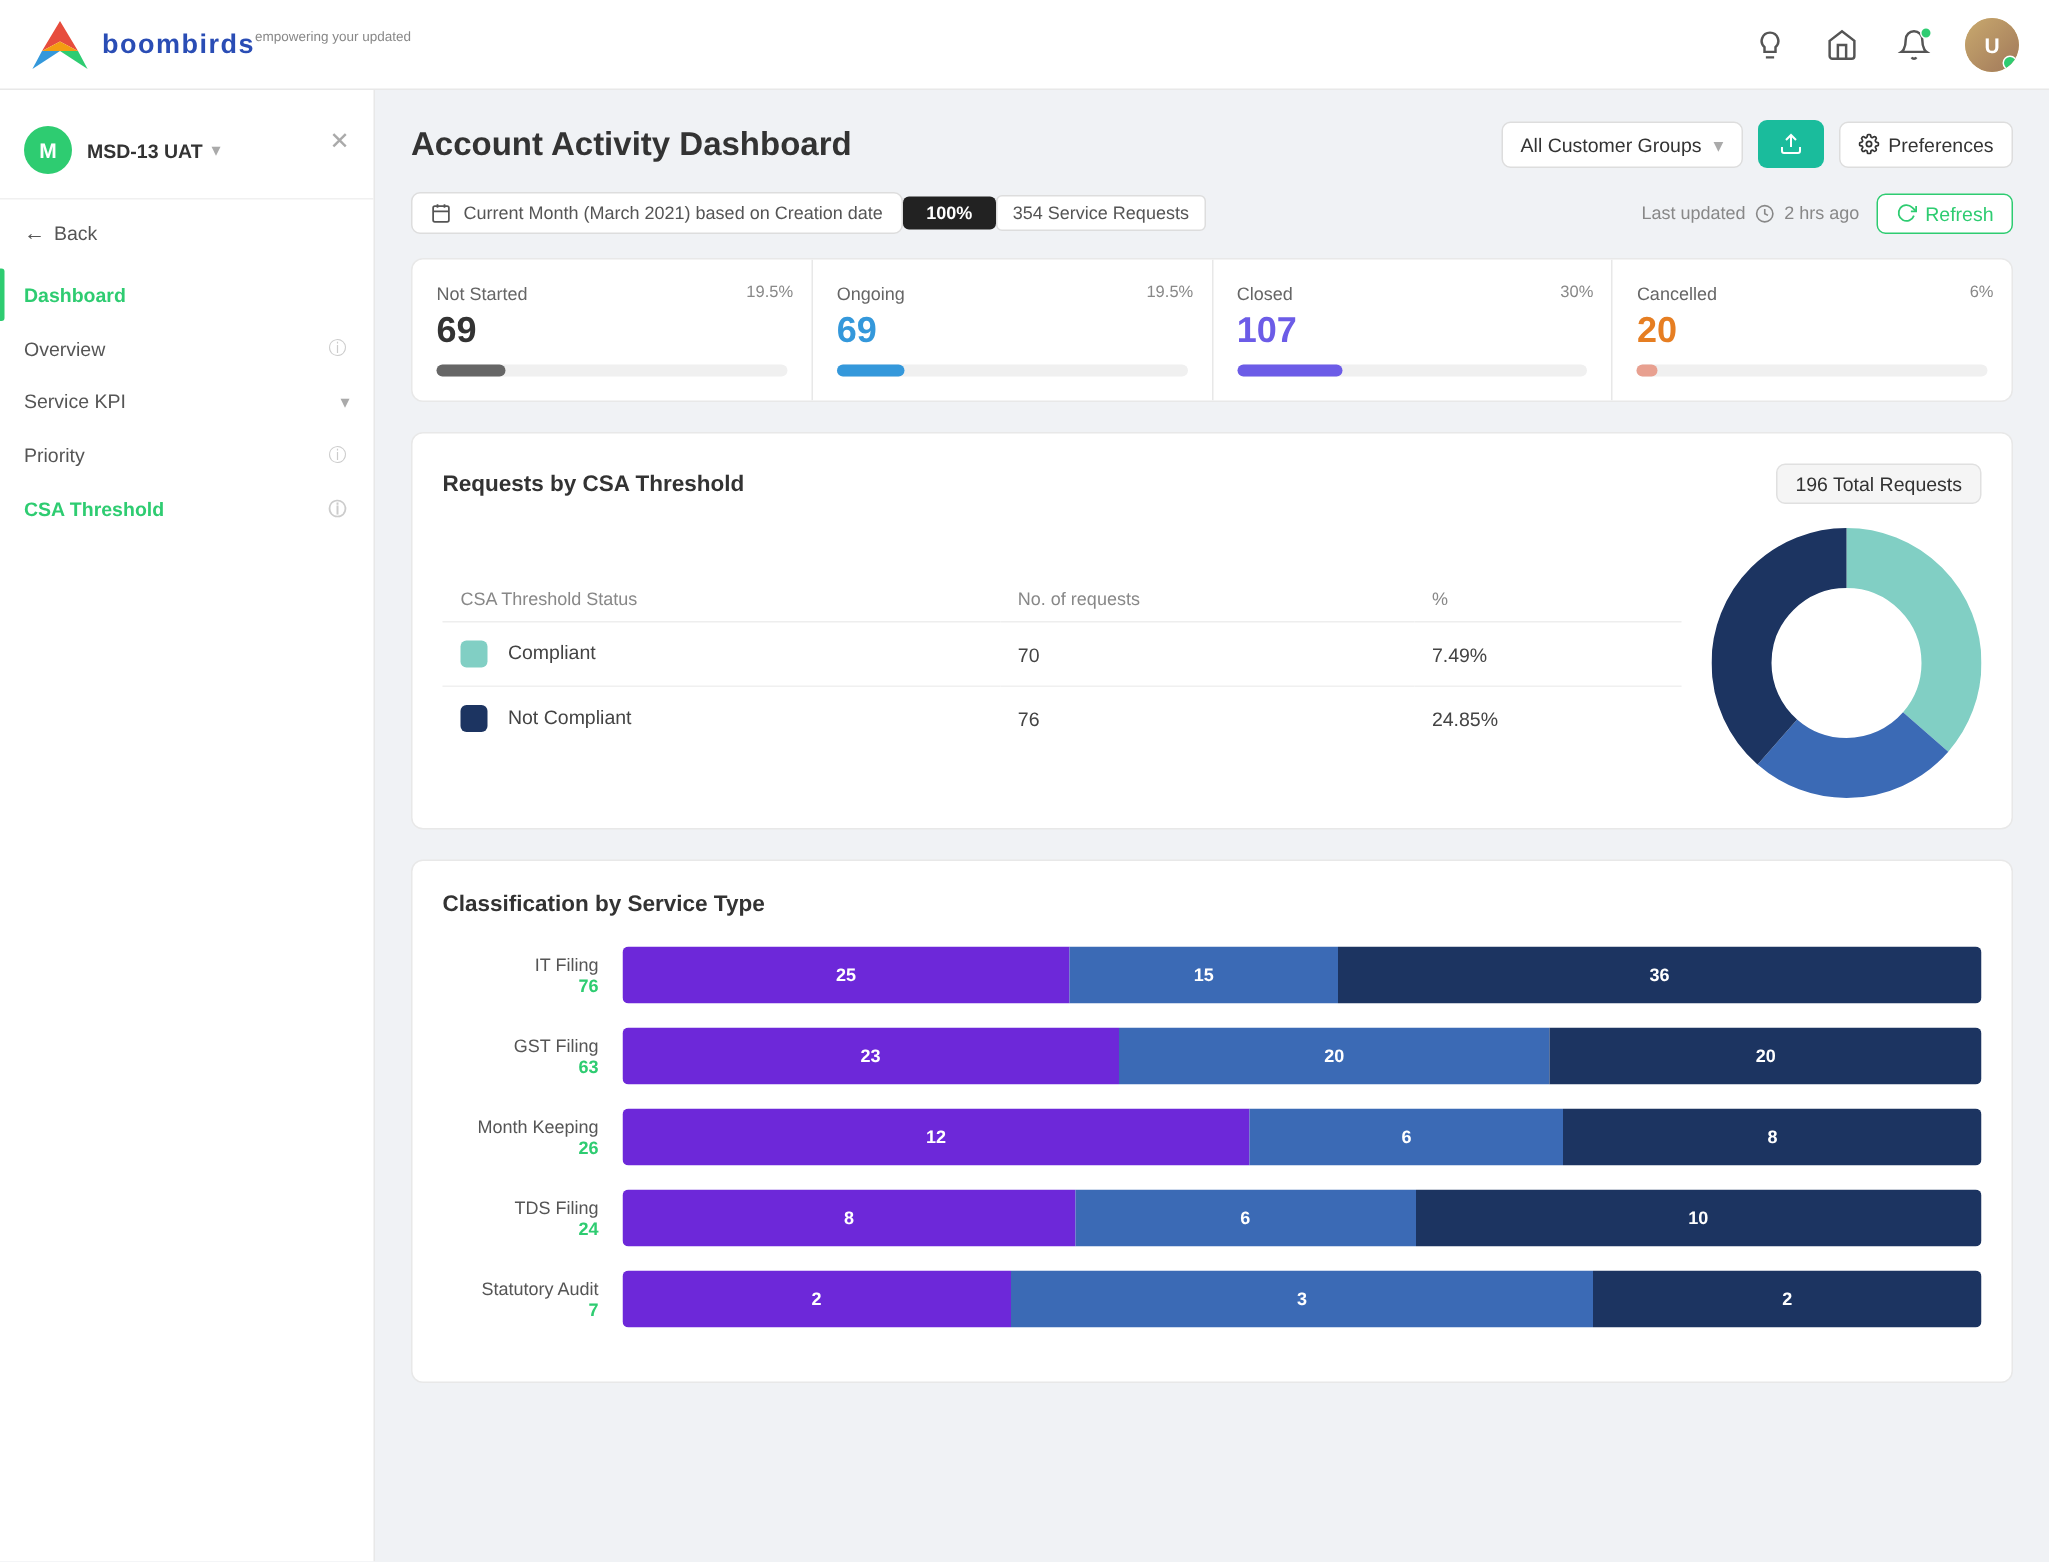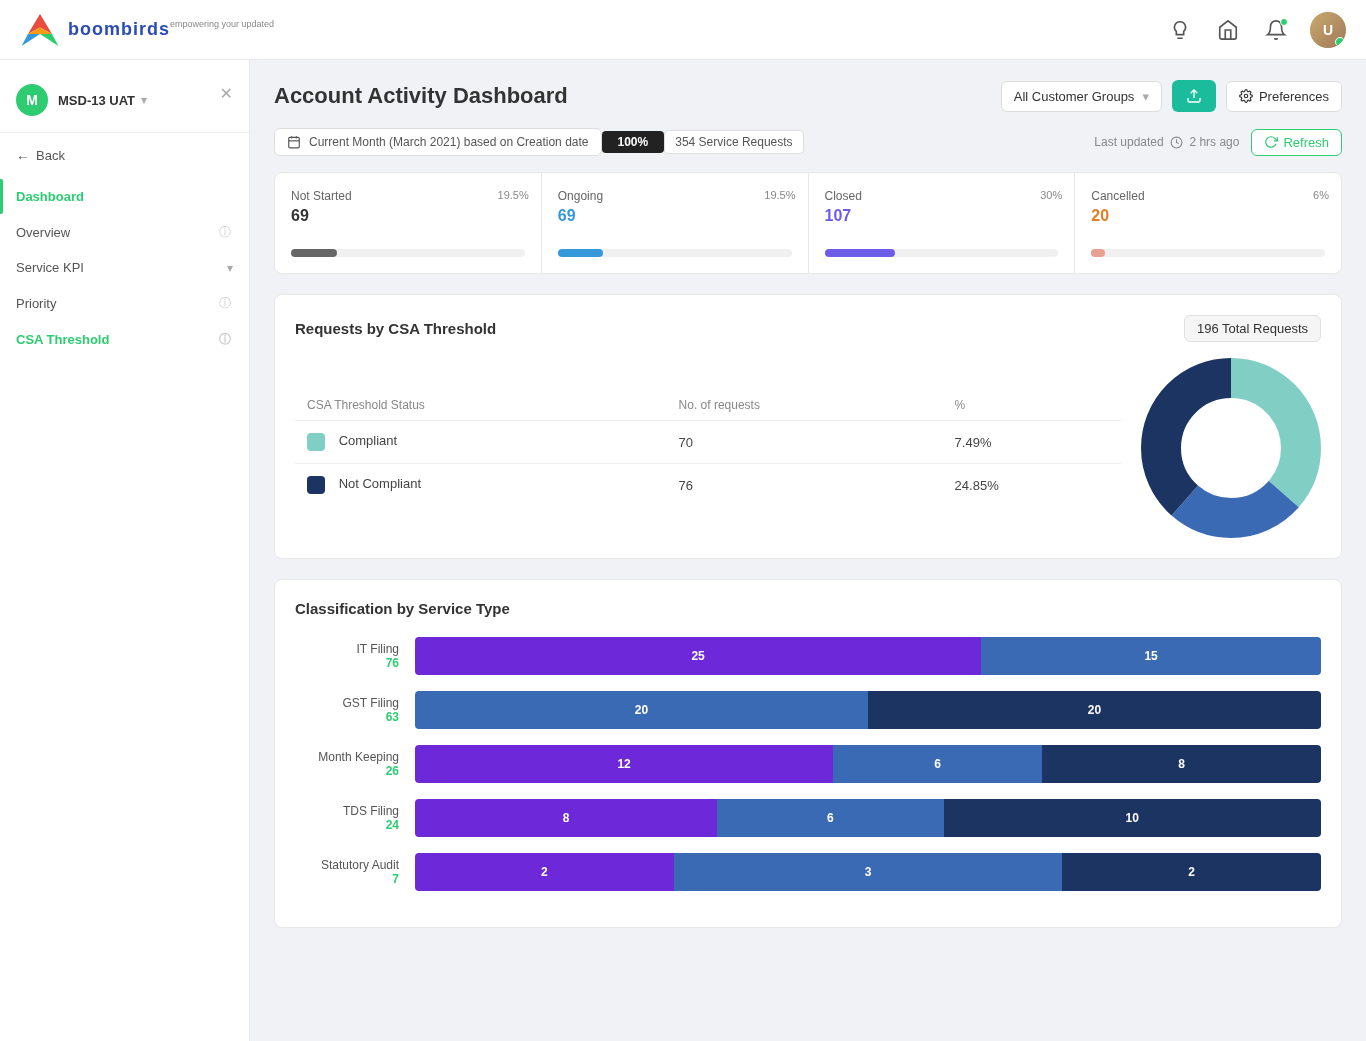--- a/index.html
+++ b/index.html
@@ -125,21 +125,21 @@
       display: flex; align-items: center; gap: 5px;
       border: 1px solid #2ecc71; border-radius: 6px; padding: 5px 12px;
       background: #fff; cursor: pointer; color: #2ecc71; font-size: 13px;
     }
 
     
     .status-cards { display: flex; gap: 0; margin-bottom: 20px; background: #fff; border-radius: 8px; overflow: hidden; border: 1px solid #e8e8e8; }
     .status-card { flex: 1; padding: 16px; border-right: 1px solid #e8e8e8; position: relative; }
     .status-card:last-child { border-right: none; }
     .status-label { font-size: 12px; color: #666; margin-bottom: 4px; }
-    .status-value { font-size: 16px; font-weight: 700; margin-bottom: 24px; }
+    .status-value { font-size: 24px; font-weight: 700; margin-bottom: 8px; }
     .status-value.blue { color: #3498db; }
     .status-value.green { color: #2ecc71; }
     .status-value.purple { color: #6c5ce7; }
     .status-value.orange { color: #e67e22; }
     .status-value.dark { color: #333; }
     .status-percent { font-size: 11px; color: #888; position: absolute; top: 16px; right: 12px; }
     .status-bar-container { height: 8px; background: #f0f0f0; border-radius: 4px; margin-top: 4px; }
     .status-bar { height: 8px; border-radius: 4px; }
     .bar-gray { background: #666; }
     .bar-blue { background: #3498db; }
@@ -416,29 +416,31 @@
       <div class="section-title">Classification by Service Type</div>
 
       <div class="bar-row">
         <div class="bar-label">
           <div class="bar-label-name">IT Filing</div>
           <div class="bar-label-count">76</div>
         </div>
         <div class="bar-track">
           <div class="bar-seg seg-teal" style="flex:25">25</div>
           <div class="bar-seg seg-midblue" style="flex:15">15</div>
+          <div class="bar-seg seg-darkblue" style="flex:36">36</div>
         </div>
       </div>
 
       <div class="bar-row">
         <div class="bar-label">
           <div class="bar-label-name">GST Filing</div>
           <div class="bar-label-count">63</div>
         </div>
         <div class="bar-track">
+          <div class="bar-seg seg-teal" style="flex:23">23</div>
           <div class="bar-seg seg-midblue" style="flex:20">20</div>
           <div class="bar-seg seg-darkblue" style="flex:20">20</div>
         </div>
       </div>
 
       <div class="bar-row">
         <div class="bar-label">
           <div class="bar-label-name">Month Keeping</div>
           <div class="bar-label-count">26</div>
         </div>

